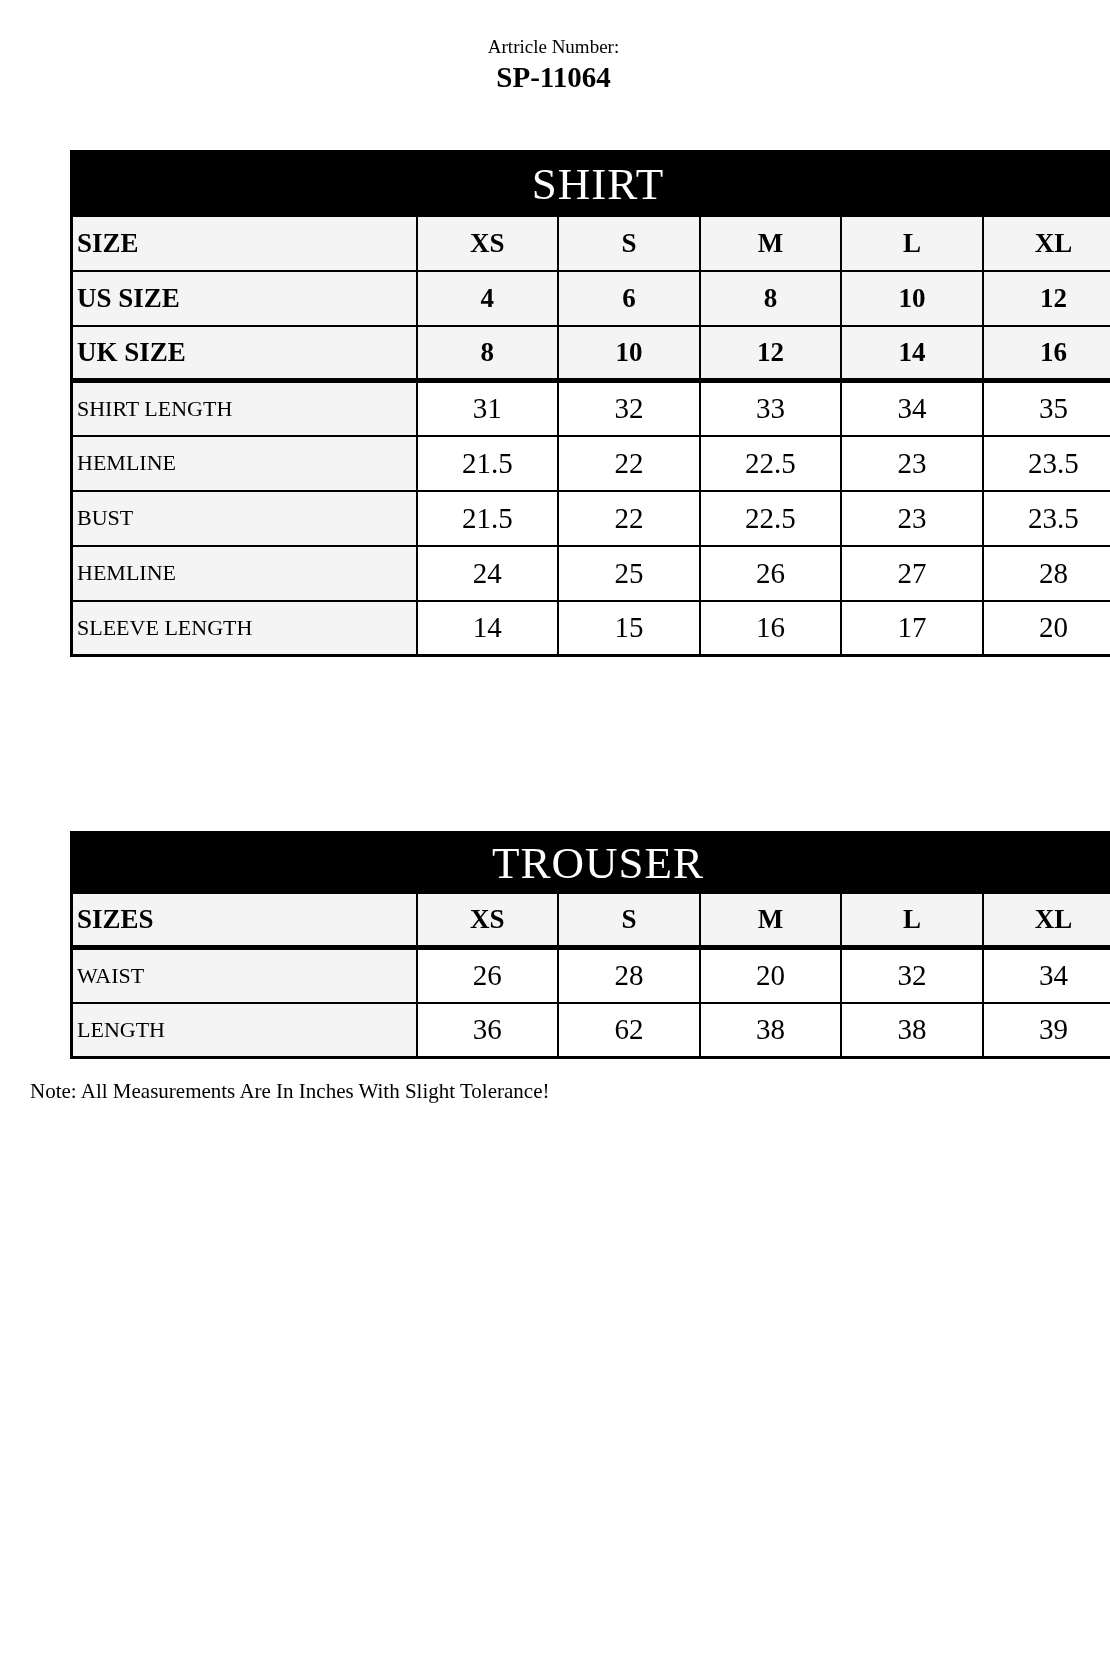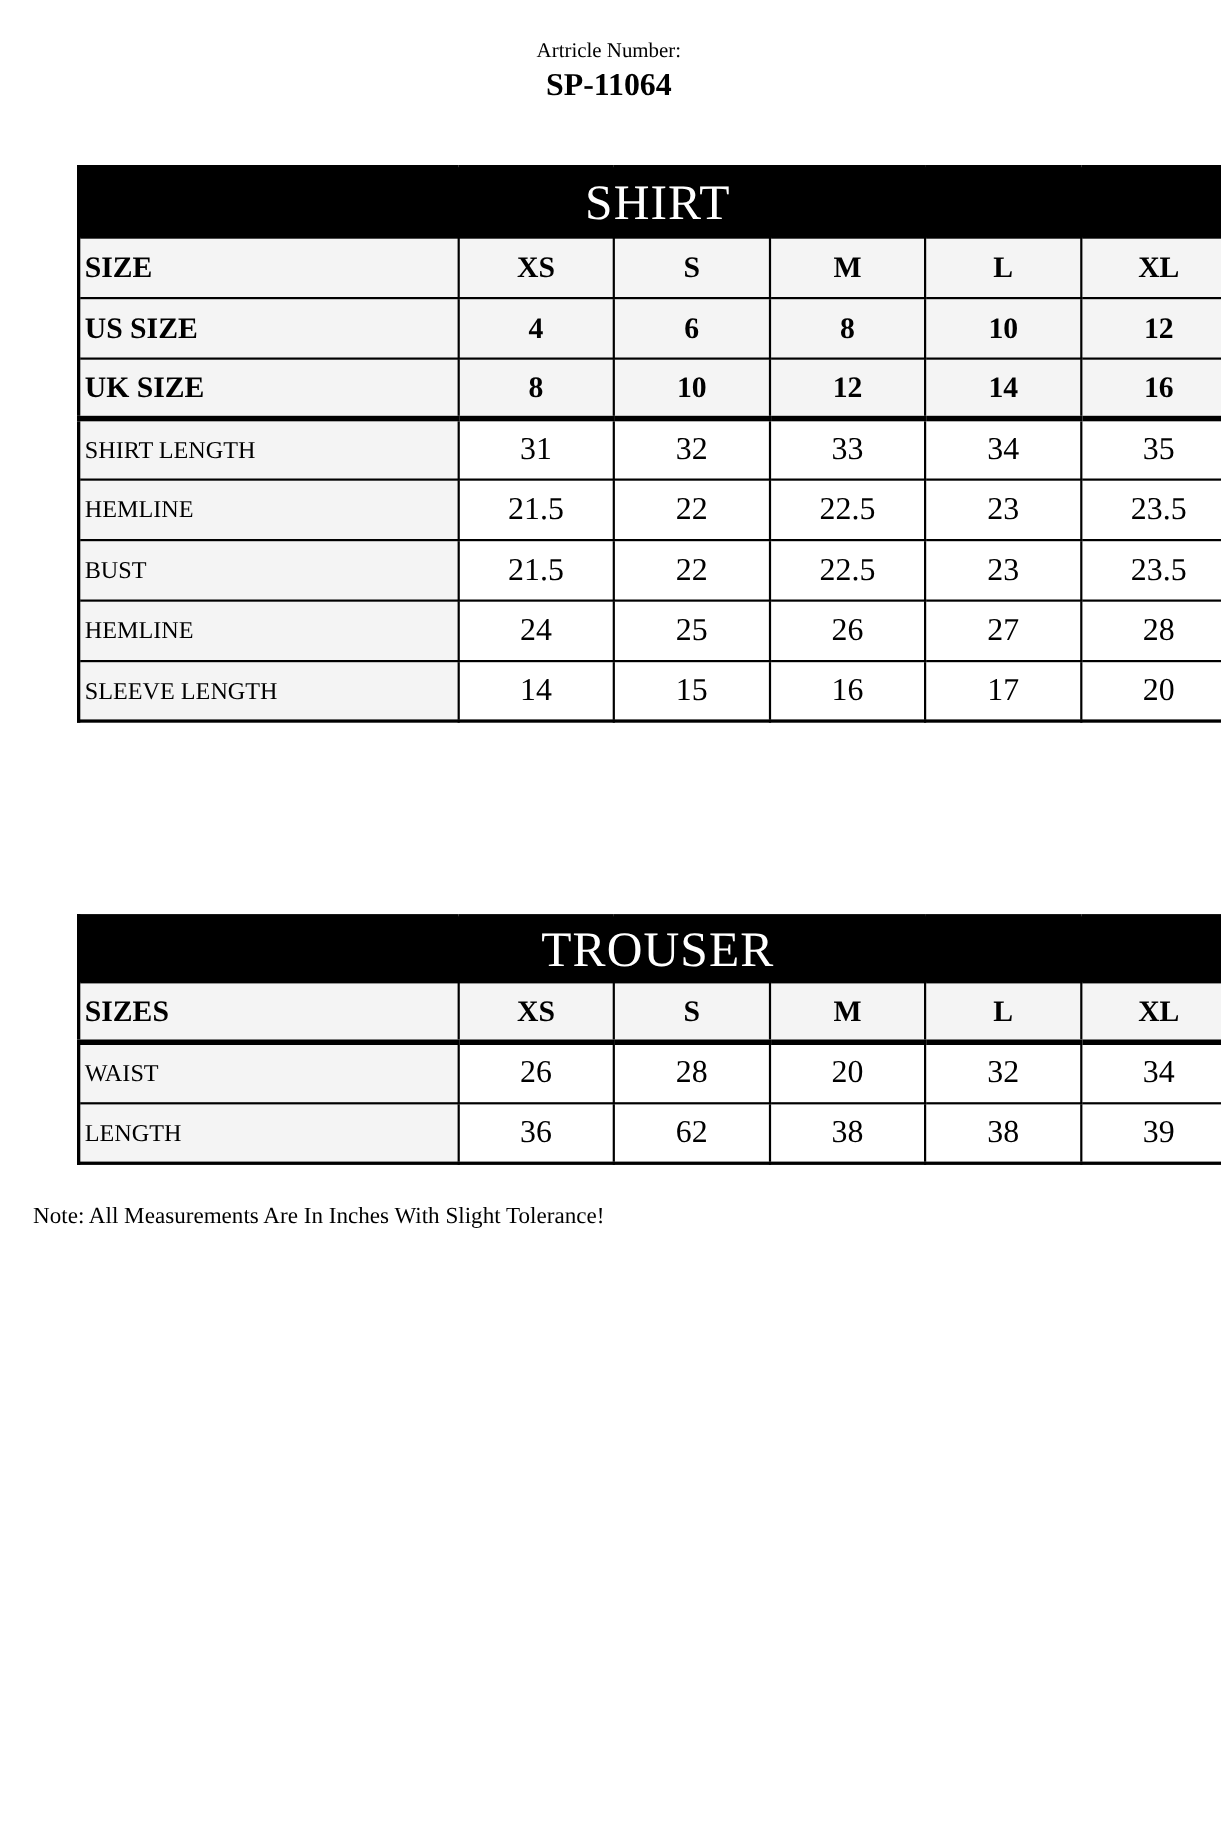--- a/index.html
+++ b/index.html
@@ -55,21 +55,21 @@
   }
   td.label-cell{
     text-align:left; padding-left:4px;
     background:var(--row-shade);
   }
   tr.hdr-row td{ background:var(--row-shade); font-weight:bold; font-size:27px; }
   tr.meas-row td.label-cell{ font-size:22px; font-weight:normal; }
   tr.thick-bottom td{ border-bottom-width:5px; }
   td.label-regular{ font-weight:normal; }
 
-  .note{ margin-top:34px; padding-left:3px; font-size:21px; text-align:left; }
+  .note{ margin-top:20px; padding-left:3px; font-size:21px; text-align:left; }
 </style>
 </head>
 <body>
 
 <div class="content">
 
   <div class="article-label">Artricle Number:</div>
   <div class="article-number">SP-11064</div>
 
   <table class="size-table" id="shirt-table">

